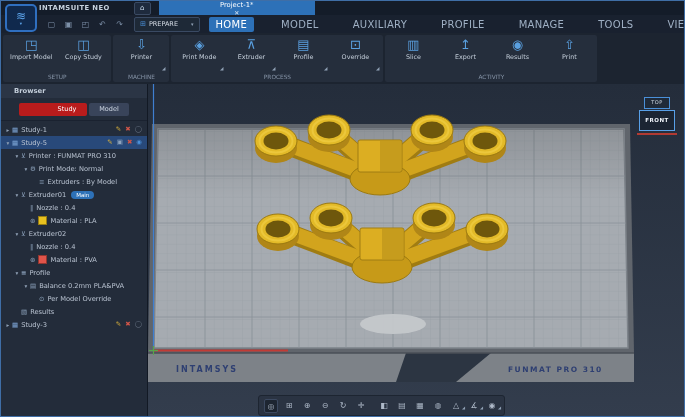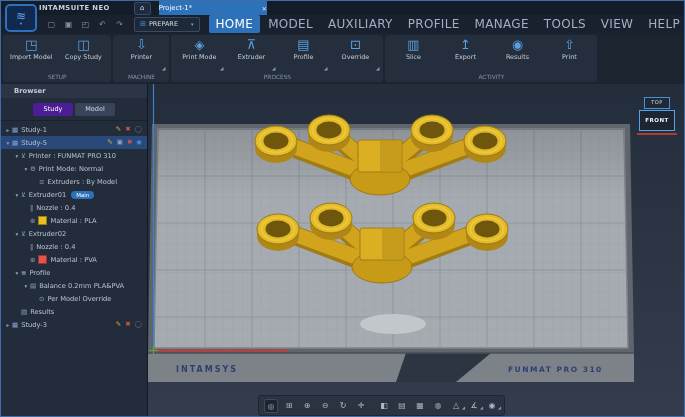--- a/index.html
+++ b/index.html
@@ -8,49 +8,49 @@
   
   .logo{position:absolute;left:4px;top:3px;width:28px;height:24px;border:2px solid #2f6fc0;border-radius:5px;
     background:#10294d;display:flex;flex-direction:column;align-items:center;justify-content:center;z-index:5;}
   .logo .lg{color:#5fa8f0;font-size:12px;line-height:11px;}
   .logo .lc{color:#5fa8f0;font-size:4.5px;line-height:4px;}
   
   .titlebar{height:14px;display:flex;align-items:center;padding-left:38px;background:#141c29;}
   .app-name{font-size:6.8px;font-weight:bold;color:#c7d2de;letter-spacing:.4px;margin-right:24px;}
   .home-btn{width:15px;height:11px;border:1px solid #3a4a63;border-radius:2px;background:#1e2a3d;color:#cfe0f2;
     font-size:7px;line-height:10px;text-align:center;margin-right:8px;}
-  .tab{height:14px;display:flex;align-items:center;justify-content:space-between;width:108px;padding:0 0;
-    font-size:6.8px;color:#a7b4c4;background:#222c3a;margin-right:2px;}
+  .tab{height:14px;display:flex;align-items:center;justify-content:space-between;width:108px;padding:0 24px;
+    font-size:6.8px;color:#a7b4c4;background:#222c3a;margin-right:2px;flex-direction:column;}
   .tab.active{background:#2d71b8;color:#fff;}
   .tab .close{font-size:6px;opacity:.85;}
   
   .menubar{height:18px;display:flex;align-items:center;background:#19212f;padding-left:42px;}
   .qa-icon{font-size:8px;color:#7d90a8;width:17px;text-align:center;}
   .mode-dd{display:flex;align-items:center;gap:3px;border:1px solid #3a4a63;background:#1e2937;border-radius:2px;
     height:13px;padding:0 5px;margin:0 9px 0 6px;font-size:6.5px;color:#d7dee8;}
   .mode-dd .ddicon{color:#4a90d9;font-size:7px;}
   .mode-dd .ddcaret{color:#8fa0b4;font-size:5px;margin-left:10px;}
-  .menu-item{font-size:12px;color:#9fb0c4;padding:2px 7px;margin-right:1px;border-radius:2px;letter-spacing:.3px;}
+  .menu-item{font-size:10px;color:#9fb0c4;padding:2px 7px;margin-right:20px;border-radius:2px;letter-spacing:.3px;}
   .menu-item.active{background:#2d71b8;color:#fff;}
   
   .ribbon{height:47px;background:#1c2430;display:flex;align-items:stretch;padding:2px 0 2px 2px;gap:2px;}
   .rgroup{background:#252e3c;border-radius:2px;display:flex;flex-direction:column;padding:1px 2px 0;}
   .rbtns{display:flex;flex:1;}
   .rbtn{position:relative;min-width:42px;padding:1px 5px 0;display:flex;flex-direction:column;align-items:center;}
   .rbtn .ric{font-size:13px;color:#5aa0e0;line-height:15px;}
   .rbtn .rlb{font-size:6.4px;color:#c3cdd9;white-space:nowrap;margin-top:1px;}
   .rbtn .rcaret{position:absolute;right:2px;bottom:1px;font-size:4.5px;color:#8fa0b4;}
   .rgroup .glabel{font-size:5.8px;color:#8593a6;text-align:center;padding:2px 0 2px;}
   
   .main{display:flex;height:336px;}
   .sidebar{width:146px;background:#232c3a;border-right:1px solid #121924;display:flex;flex-direction:column;flex:none;}
   .sb-header{height:14px;background:#2b3545;color:#c2cdd9;font-size:6.8px;font-weight:bold;line-height:14px;padding-left:13px;}
   .sb-tabs{display:flex;justify-content:center;gap:2px;padding:5px 0 4px;border-bottom:1px solid #1a2230;}
   .sb-tab{width:40px;height:13px;font-size:6.5px;text-align:center;line-height:13px;border-radius:2px;background:#39445a;color:#cfd8e4;}
-  .sb-tab.active{background:#4c1d95;color:#fff;}
+  .sb-tab.active{background:#b91c1c;color:#fff;padding-left:28px;}
   .tree{flex:1;overflow:hidden;padding-top:2px;}
   .trow{height:13px;display:flex;align-items:center;font-size:6.7px;color:#b9c3d1;white-space:nowrap;}
   .trow.sel{background:#28497a;}
   .trow .arrow{width:8px;text-align:center;font-size:5.5px;color:#8fa0b4;flex:none;}
   .trow .ticon{margin-right:3px;font-size:6.5px;color:#8ea4bd;flex:none;}
   .trow .ticon.study{color:#7ea7d8;}
   .trow .swatch{width:7px;height:7px;margin-right:3px;flex:none;border:1px solid rgba(0,0,0,.35);}
   .trow .badge{margin-left:5px;background:#2d71b8;color:#fff;font-size:5.5px;padding:1px 5px;border-radius:5px;line-height:6px;}
   .trow .spacer{flex:1;}
   .trow .acts{display:flex;gap:4px;margin-right:5px;}

